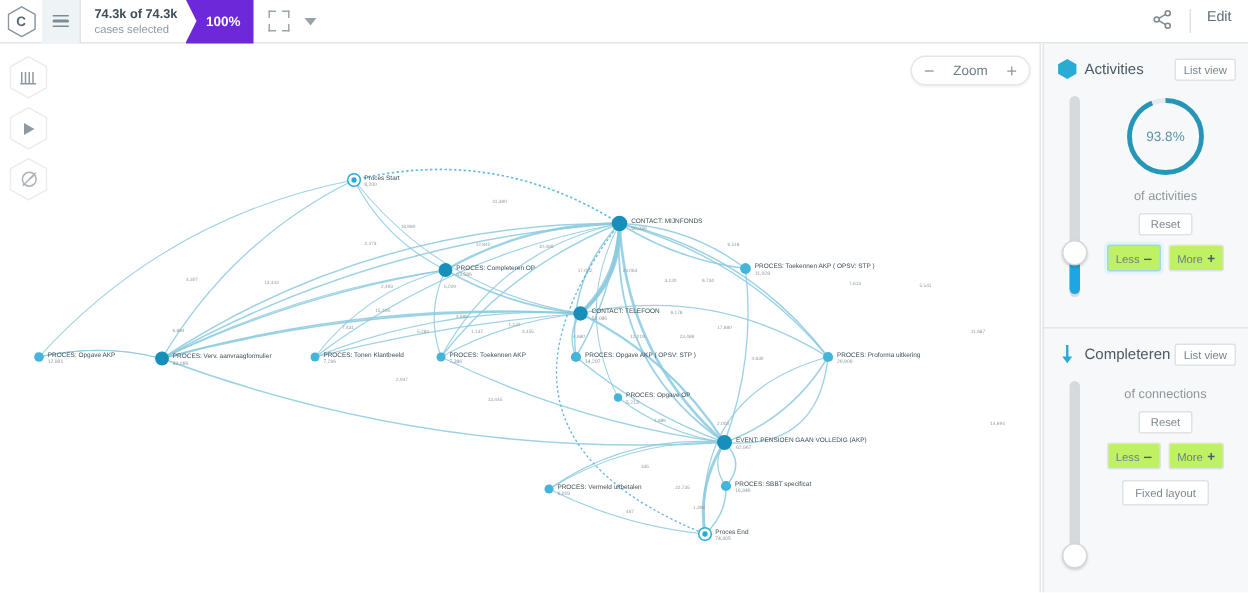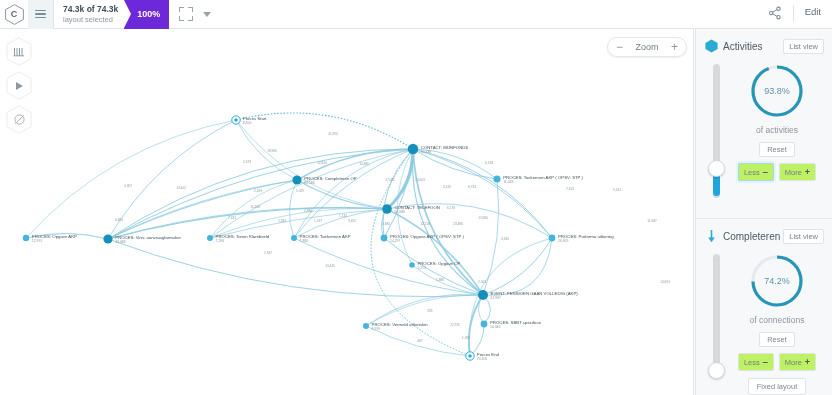--- a/index.html
+++ b/index.html
@@ -174,21 +174,21 @@
     <div class="menu-cell">
       <div class="burger">
           <i></i>
           <i></i>
           <i></i>
         </div>
     </div>
 
     <div class="sel-text">
       <div class="l1">74.3k of 74.3k</div>
-      <div class="l2">layout selected</div>
+      <div class="l2">cases selected</div>
     </div>
 
     <div class="pct-badge">
       <span>100%</span>
     </div>
 
     <div class="crop-btn">
       <i class="tl"></i>
         <i class="tr"></i>
         <i class="bl"></i>
@@ -489,27 +489,20 @@
         <span class="ttl">Completeren</span>
         <span class="listview-btn">List view</span>
       </div>
       <div class="rbody">
         <div class="slider-wrap" style="height:128px">
           <div class="slider-track" style="height:124px"></div>
           <div class="slider-fill" id="con-fill" style="top: 119.2px; height: 4.8px;"></div>
           <div class="slider-knob" id="con-knob" style="top: 110.2px;"></div>
         </div>
         <div class="rcontent">
-          <div class="donut">
-            <svg width="58" height="58" viewBox="0 0 58 58">
-              <circle cx="29" cy="29" r="24" fill="none" stroke="#e6eaec" stroke-width="3.2"></circle>
-              <circle id="con-ring" cx="29" cy="29" r="24" fill="none" stroke="#2596b8" stroke-width="3.2" stroke-linecap="butt" transform="rotate(-90 29 29)" stroke-dasharray="111.89 150.80"></circle>
-            </svg>
-            <div class="val">74.2%</div>
-          </div>
           <div class="donut-cap">of connections</div>
           <div class="reset-btn">Reset</div>
           <div class="lm-row">
             <div class="lm-btn">
               <span>Less</span>
               <span class="sym">‒</span>
             </div>
             <div class="lm-btn">
               <span>More</span>
               <span class="sym">+</span>

